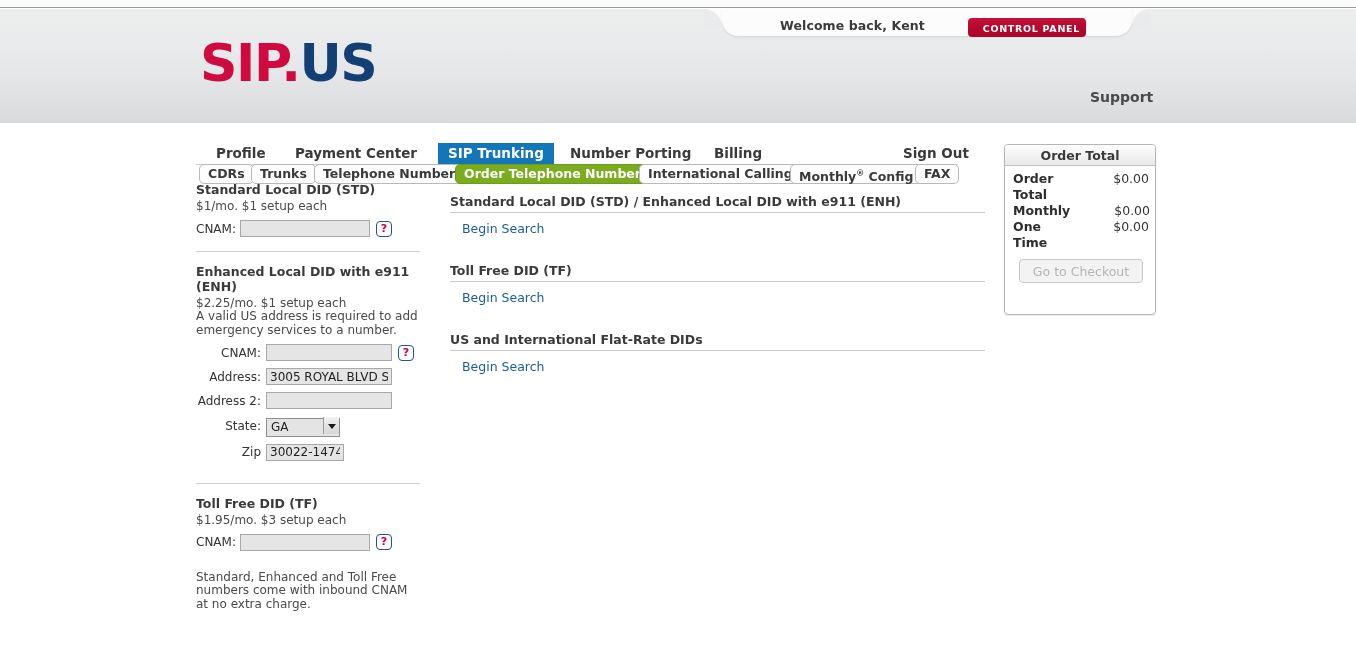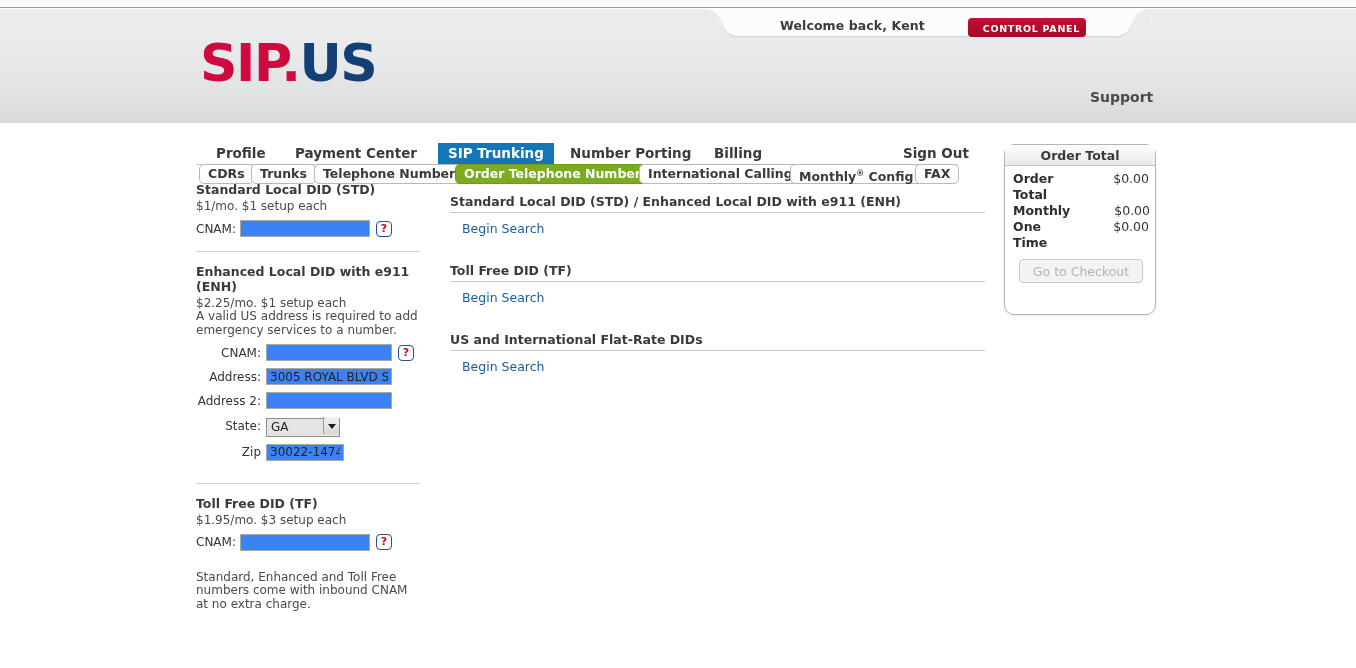--- a/index.html
+++ b/index.html
@@ -164,21 +164,21 @@
     white-space: nowrap;
   }
   .field-label {
     font-size: 12px; color: #333333;
     text-align: right;
     padding-right: 5px;
   }
   .txt {
     height: 17px;
     border: 1px solid #a8a8a8;
-    background: #3b82f6;
+    background: #e5e5e5;
     font-size: 12px;
     font-family: "DejaVu Sans", "Liberation Sans", sans-serif;
     color: #222222;
     padding: 0 3px;
     outline: none;
   }
   .help-btn {
     width: 16px; height: 16px;
     margin-left: 6px;
     border: 1px solid #2a4f8f;
@@ -241,21 +241,21 @@
     cursor: pointer;
     text-decoration: none;
   }
   .sec-block { margin-bottom: 26px; }
 
   
   .order-panel {
     position: absolute; left: 1004px; top: 144px;
     width: 152px; height: 171px;
     border: 1px solid #b5b5b5;
-    border-radius: 10px;
+    border-radius: 4px;
     background: #ffffff;
     box-shadow: 0 1px 2px rgba(0,0,0,0.08);
   }
   .order-head {
     height: 21px; line-height: 21px;
     text-align: center;
     font-size: 12.5px; font-weight: bold; color: #3a3a3a;
     background: linear-gradient(to bottom, #fdfdfd, #e9e9e9);
     border-bottom: 1px solid #c4c4c4;
     border-radius: 3px 3px 0 0;

